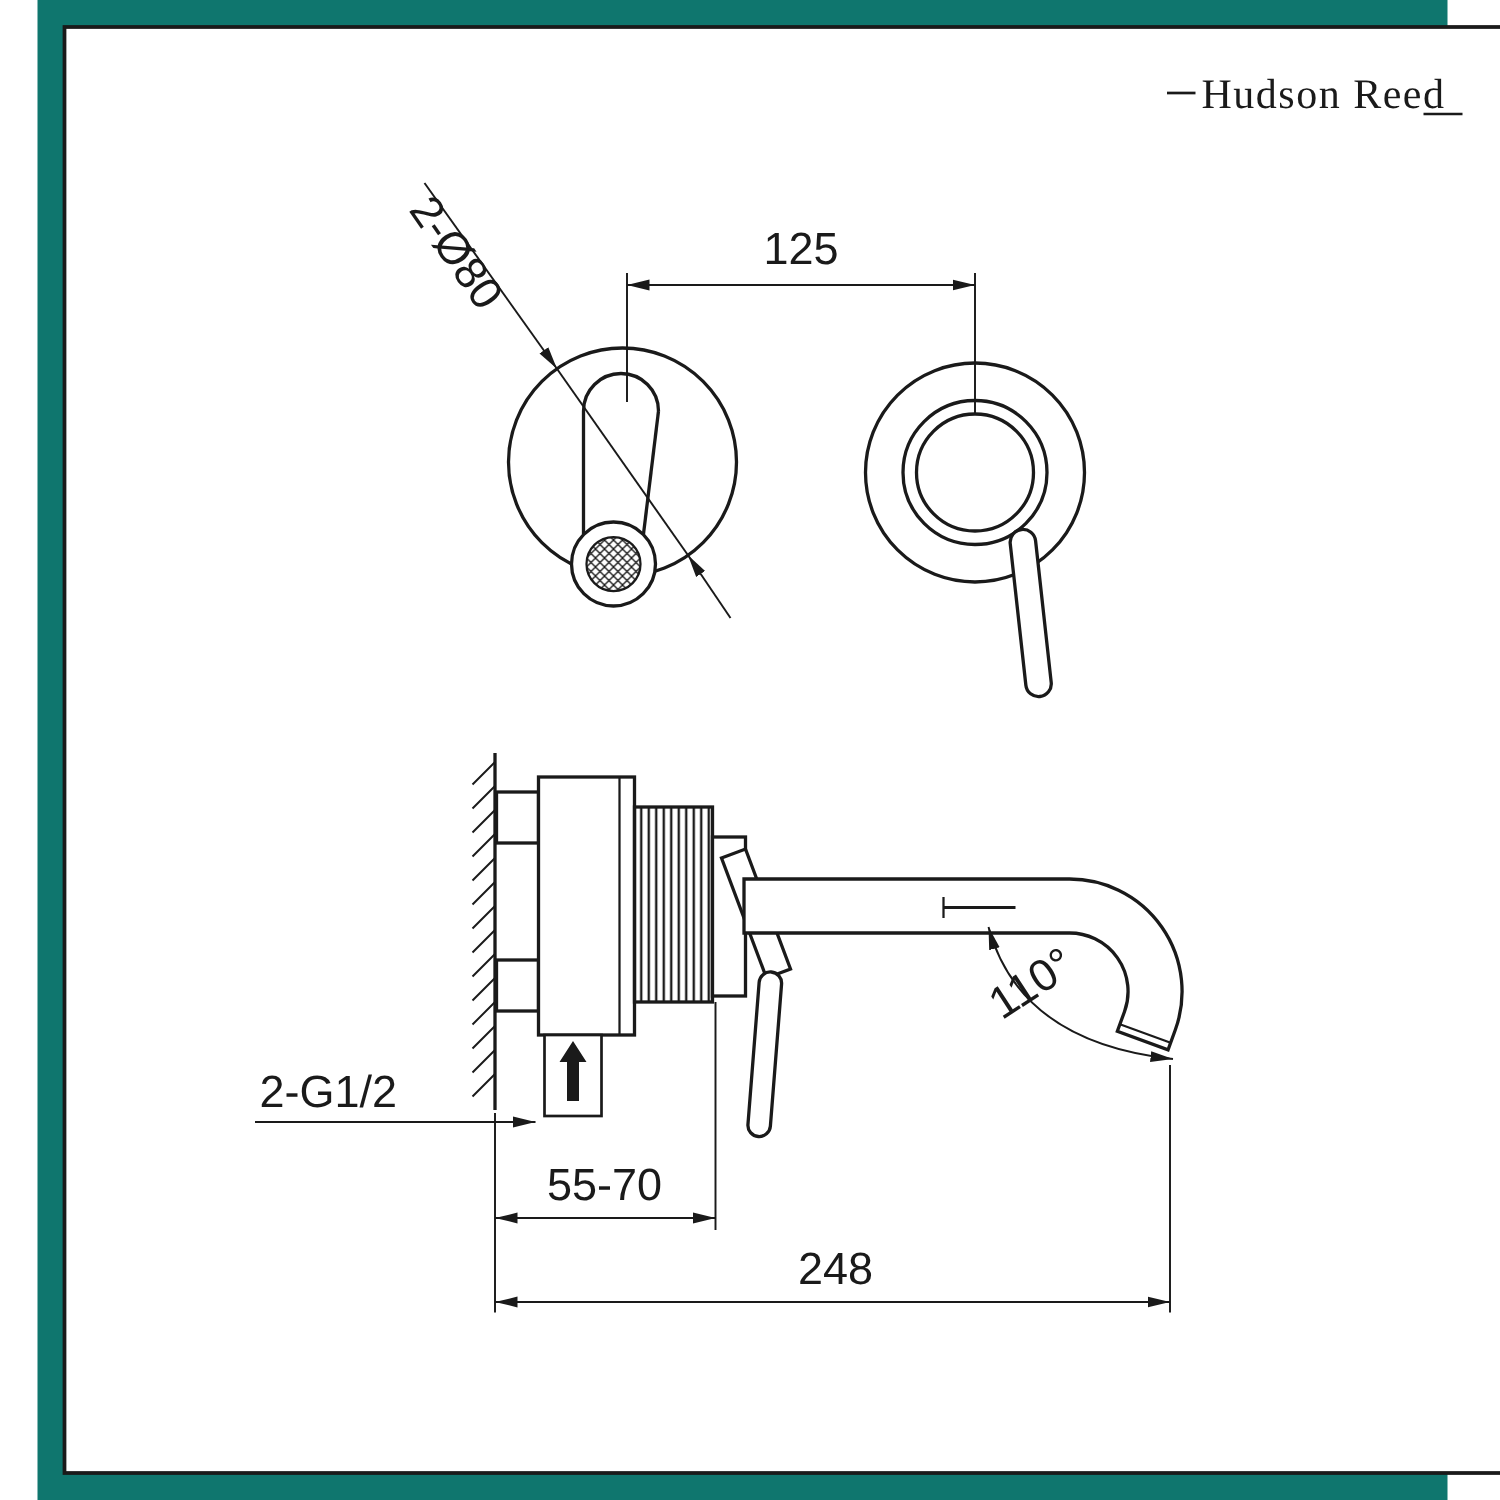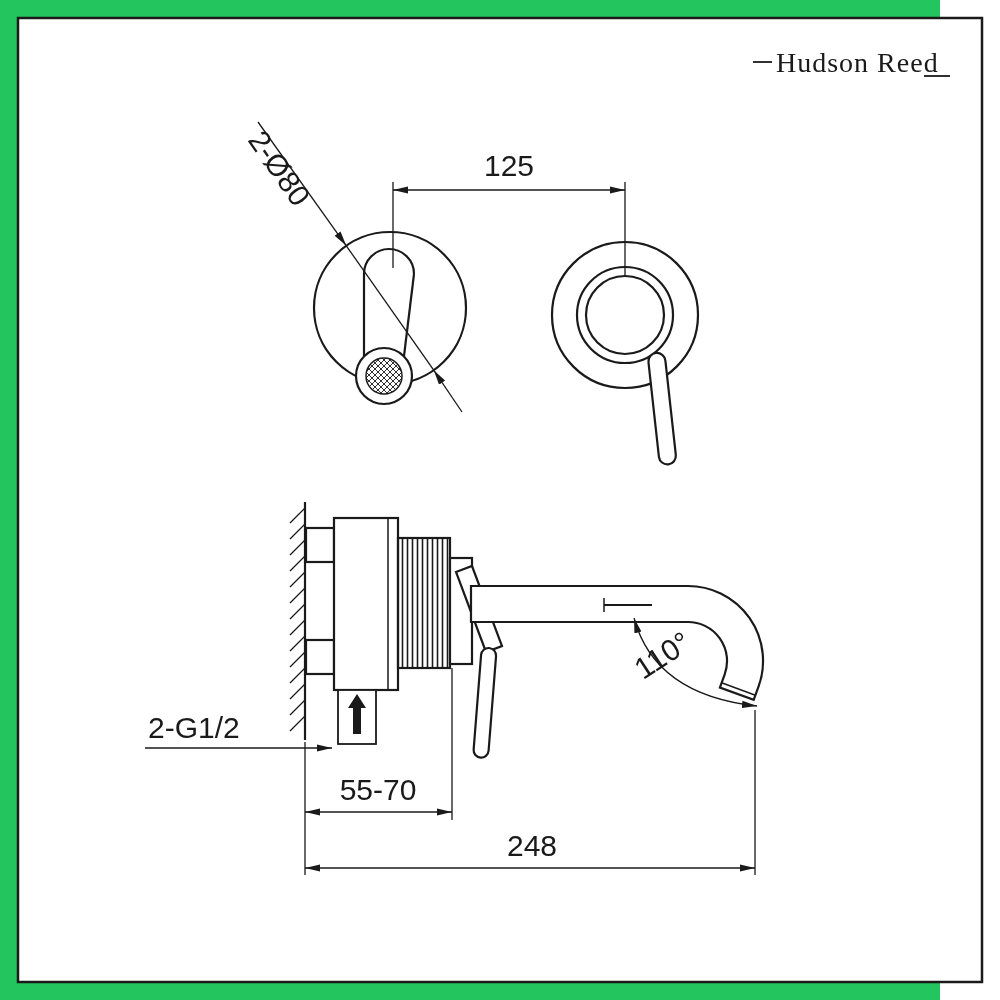--- a/index.html
+++ b/index.html
@@ -1,16 +1,16 @@
 <!DOCTYPE html>
 <html><head>
 <meta charset="utf-8">
 <style>
   html,body{margin:0;padding:0;background:#ffffff;}
-  .page{width:940px;height:1000px;position:relative;background:#22c55e;}
+  .page{width:940px;height:1000px;position:relative;background:#0f766e;margin-left:25px;}
   svg{display:block;}
   .dim-text{font-family:"Liberation Sans",sans-serif;font-size:30px;fill:#1a1a1a;}
   .brand-text{font-family:"Liberation Serif",serif;font-size:28px;fill:#1a1a1a;letter-spacing:1px;}
   .thin{stroke:#1a1a1a;stroke-width:1.3;fill:none;}
   .outline{stroke:#1a1a1a;stroke-width:2.2;fill:none;}
   .outline-w{stroke:#1a1a1a;stroke-width:2.2;fill:#ffffff;}
 </style>
 </head>
 <body>
 

